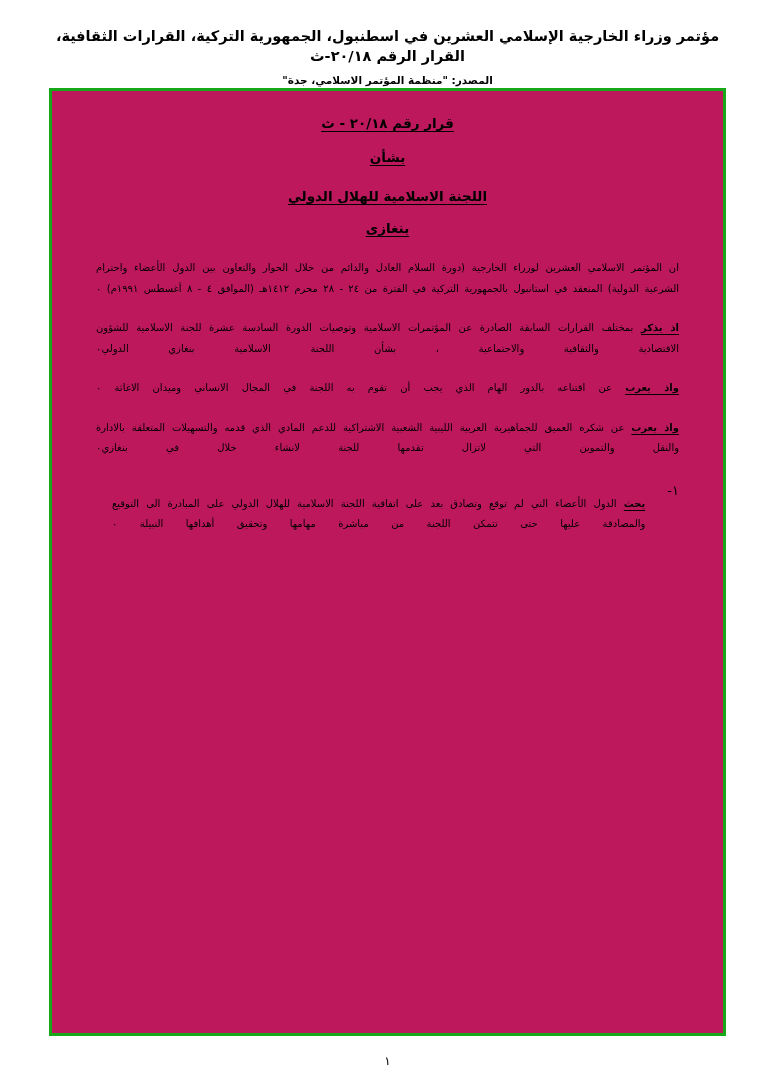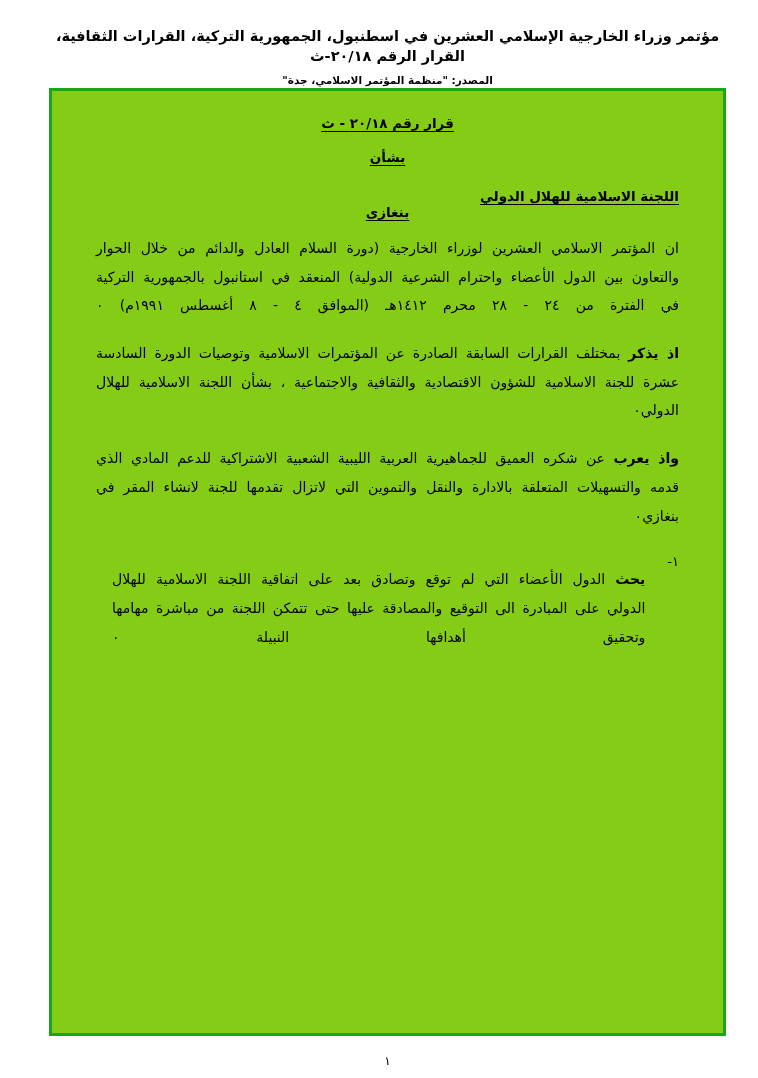--- a/index.html
+++ b/index.html
@@ -39,21 +39,21 @@
     direction: rtl;
   }
   .frame {
     position: absolute;
     top: 88px;
     right: 32px;
     left: 32px;
     bottom: 42px;
     border: 3px solid #17a81a;
     box-sizing: border-box;
-    background: #84cc16;
+    background: #be185d;
   }
   .frame-inner {
     padding: 24px 44px 10px 44px;
     direction: rtl;
   }
   .res-head {
     text-align: center;
     direction: rtl;
   }
   .res-head div {
@@ -61,34 +61,35 @@
     font-weight: bold;
     letter-spacing: 1.2px;
     margin-bottom: 15px;
   }
   .ul {
     text-decoration: underline;
     text-underline-offset: 3px;
   }
   .res-head .h1 { letter-spacing: 2.2px; margin-bottom: 18px; }
   .res-head .h2 { letter-spacing: 1.4px; margin-bottom: 23px; }
-  .res-head .h3 { letter-spacing: 1.6px; margin-bottom: 0; text-align: right; }
-  .res-head .h4 { letter-spacing: 1.6px; margin-bottom: 14px; }
+  .res-head .h3 { letter-spacing: 1.6px; margin-bottom: 16px; }
+  .res-head .h4 { letter-spacing: 1.6px; margin-bottom: 22px; }
 
   p.para {
-    font-size: 14px;
+    font-size: 10px;
     line-height: 2.05;
     text-align: justify;
     text-align-last: justify;
     margin: 0 0 19px 0;
     letter-spacing: 0.3px;
     direction: rtl;
     word-spacing: 2px;
   }
   .lead {
+    text-decoration: underline;
     text-underline-offset: 3px;
     font-weight: bold;
   }
   .numbered {
     display: flex;
     flex-direction: row;
     gap: 6px;
     direction: rtl;
     margin: 0 0 14px 0;
   }
@@ -129,25 +130,26 @@
 
       <div class="res-head">
         <div class="h1 ul">قرار رقم ٢٠/١٨ - ث</div>
         <div class="h2 ul">بشأن</div>
         <div class="h3 ul">اللجنة الاسلامية للهلال الدولي</div>
         <div class="h4 ul">بنغازي</div>
       </div>
 
       <p class="para"><span>ان المؤتمر الاسلامي العشرين لوزراء الخارجية (دورة السلام العادل والدائم من خلال الحوار والتعاون بين الدول الأعضاء واحترام الشرعية الدولية) المنعقد في استانبول بالجمهورية التركية في الفترة من ٢٤ - ٢٨ محرم ١٤١٢هـ (الموافق ٤ - ٨ أغسطس ١٩٩١م) ٠</span></p>
 
-      <p class="para"><span class="lead">اذ يذكر</span> <span>بمختلف القرارات السابقة الصادرة عن المؤتمرات الاسلامية وتوصيات الدورة السادسة عشرة للجنة الاسلامية للشؤون الاقتصادية والثقافية والاجتماعية ، بشأن اللجنة الاسلامية للهلال الدولي٠</span></p>
+      <p class="para"><span class="lead">اذ يذكر</span> <span>بمختلف القرارات السابقة الصادرة عن المؤتمرات الاسلامية وتوصيات الدورة السادسة عشرة للجنة الاسلامية للشؤون الاقتصادية والثقافية والاجتماعية ، بشأن اللجنة الاسلامية بنغازي الدولي٠</span></p>
 
 
+      <p class="para"><span class="lead">واذ يعرب</span> <span>عن اقتناعه بالدور الهام الذي يجب أن تقوم به اللجنة في المجال الانساني وميدان الاغاثة ٠</span></p>
 
-      <p class="para"><span class="lead">واذ يعرب</span> <span>عن شكره العميق للجماهيرية العربية الليبية الشعبية الاشتراكية للدعم المادي الذي قدمه والتسهيلات المتعلقة بالادارة والنقل والتموين التي لاتزال تقدمها للجنة لانشاء المقر في بنغازي٠</span></p>
+      <p class="para"><span class="lead">واذ يعرب</span> <span>عن شكره العميق للجماهيرية العربية الليبية الشعبية الاشتراكية للدعم المادي الذي قدمه والتسهيلات المتعلقة بالادارة والنقل والتموين التي لاتزال تقدمها للجنة لانشاء خلال في بنغازي٠</span></p>
 
 
       <div class="numbered">
         <div class="num">١-</div>
         <div class="body">
           <p class="para"><span class="lead">يحث</span> <span>الدول الأعضاء التي لم توقع وتصادق بعد على اتفاقية اللجنة الاسلامية للهلال الدولي على المبادرة الى التوقيع والمصادقة عليها حتى تتمكن اللجنة من مباشرة مهامها وتحقيق أهدافها النبيلة ٠</span></p>
         </div>
       </div>
 
     </div>

